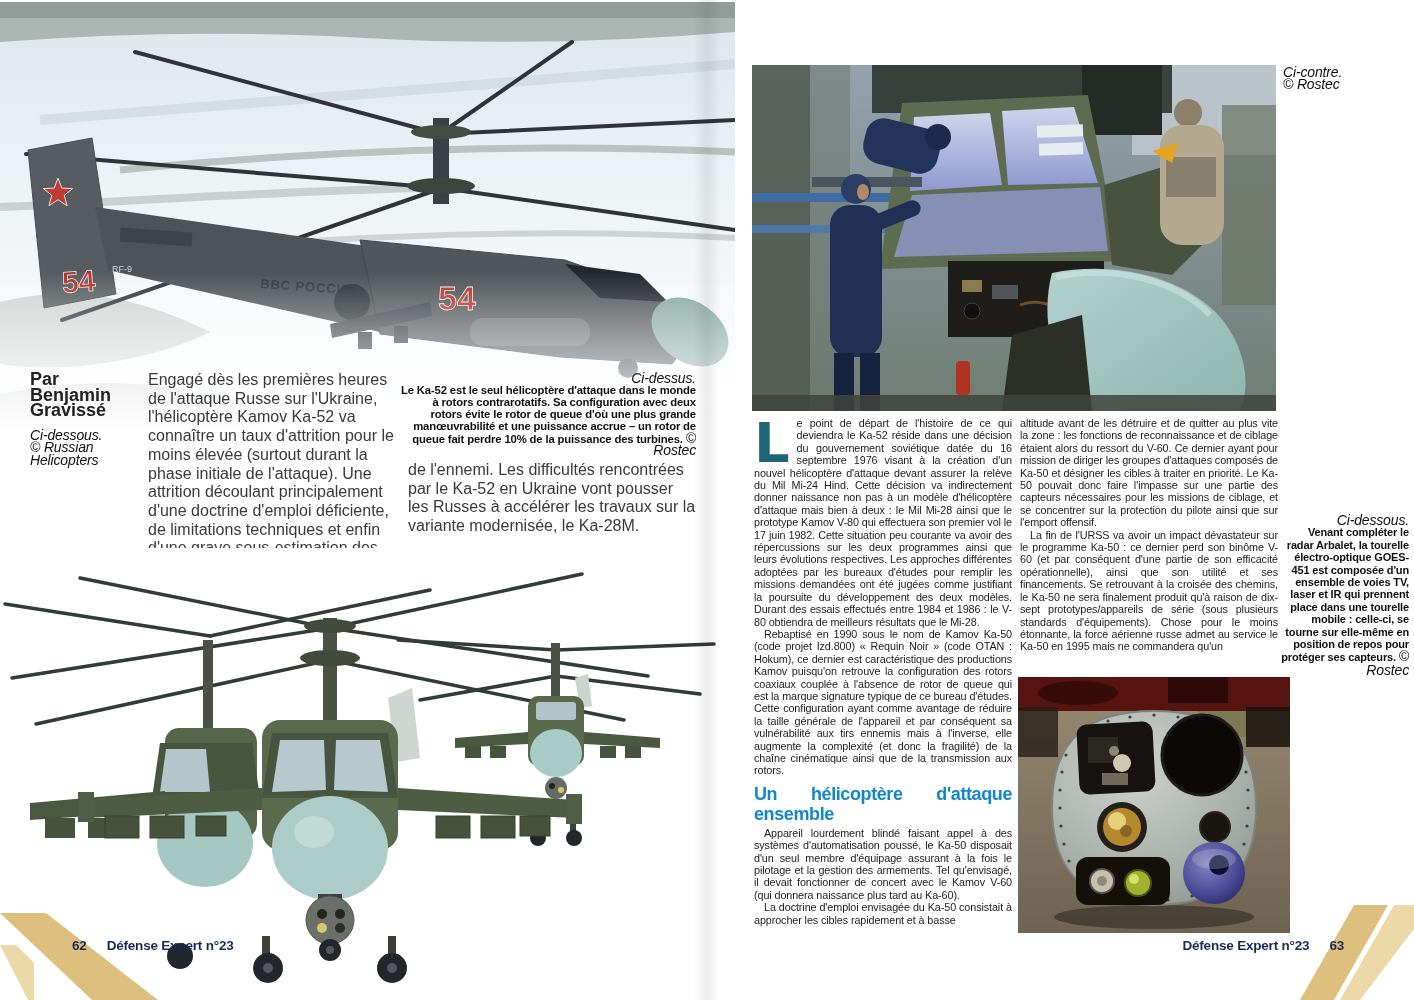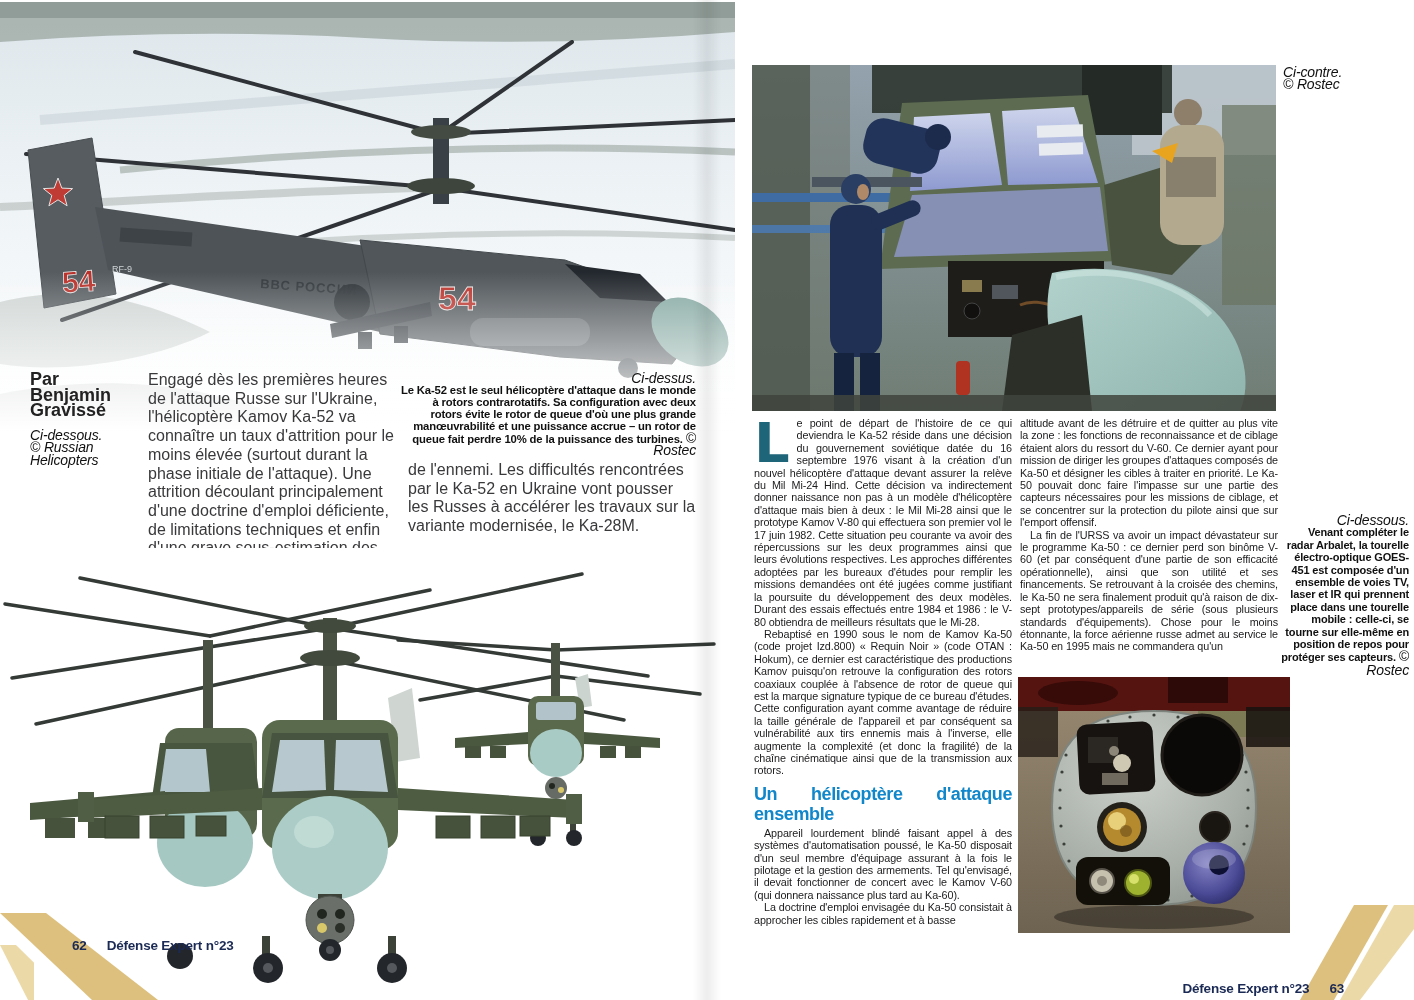--- a/index.html
+++ b/index.html
@@ -375,19 +375,19 @@
         <ellipse cx="196" cy="182" rx="22" ry="10" fill="#cfd0e8" opacity="0.25"></ellipse>
       </svg>
     </div>
 
     <div class="abs" style="right:0;top:905px;width:120px;height:95px;">
       <svg viewBox="0 0 120 95" style="width:100%;height:100%;display:block;">
         <polygon points="60,0 94,0 40,95 6,95" fill="#ddc07e"></polygon>
         <polygon points="100,0 120,0 120,24 66,95 46,95" fill="#ecd9a8"></polygon>
       </svg>
     </div>
-    <div class="abs folio" style="right:70px;top:981px;z-index:2;">
+    <div class="abs folio" style="right:70px;top:938px;z-index:2;">
       <span>Défense Expert n°23</span><span class="num"></span><span>63</span>
     </div>
   </section>
 
   <div class="abs gutter"></div>
 </div>
 
 </body></html>

